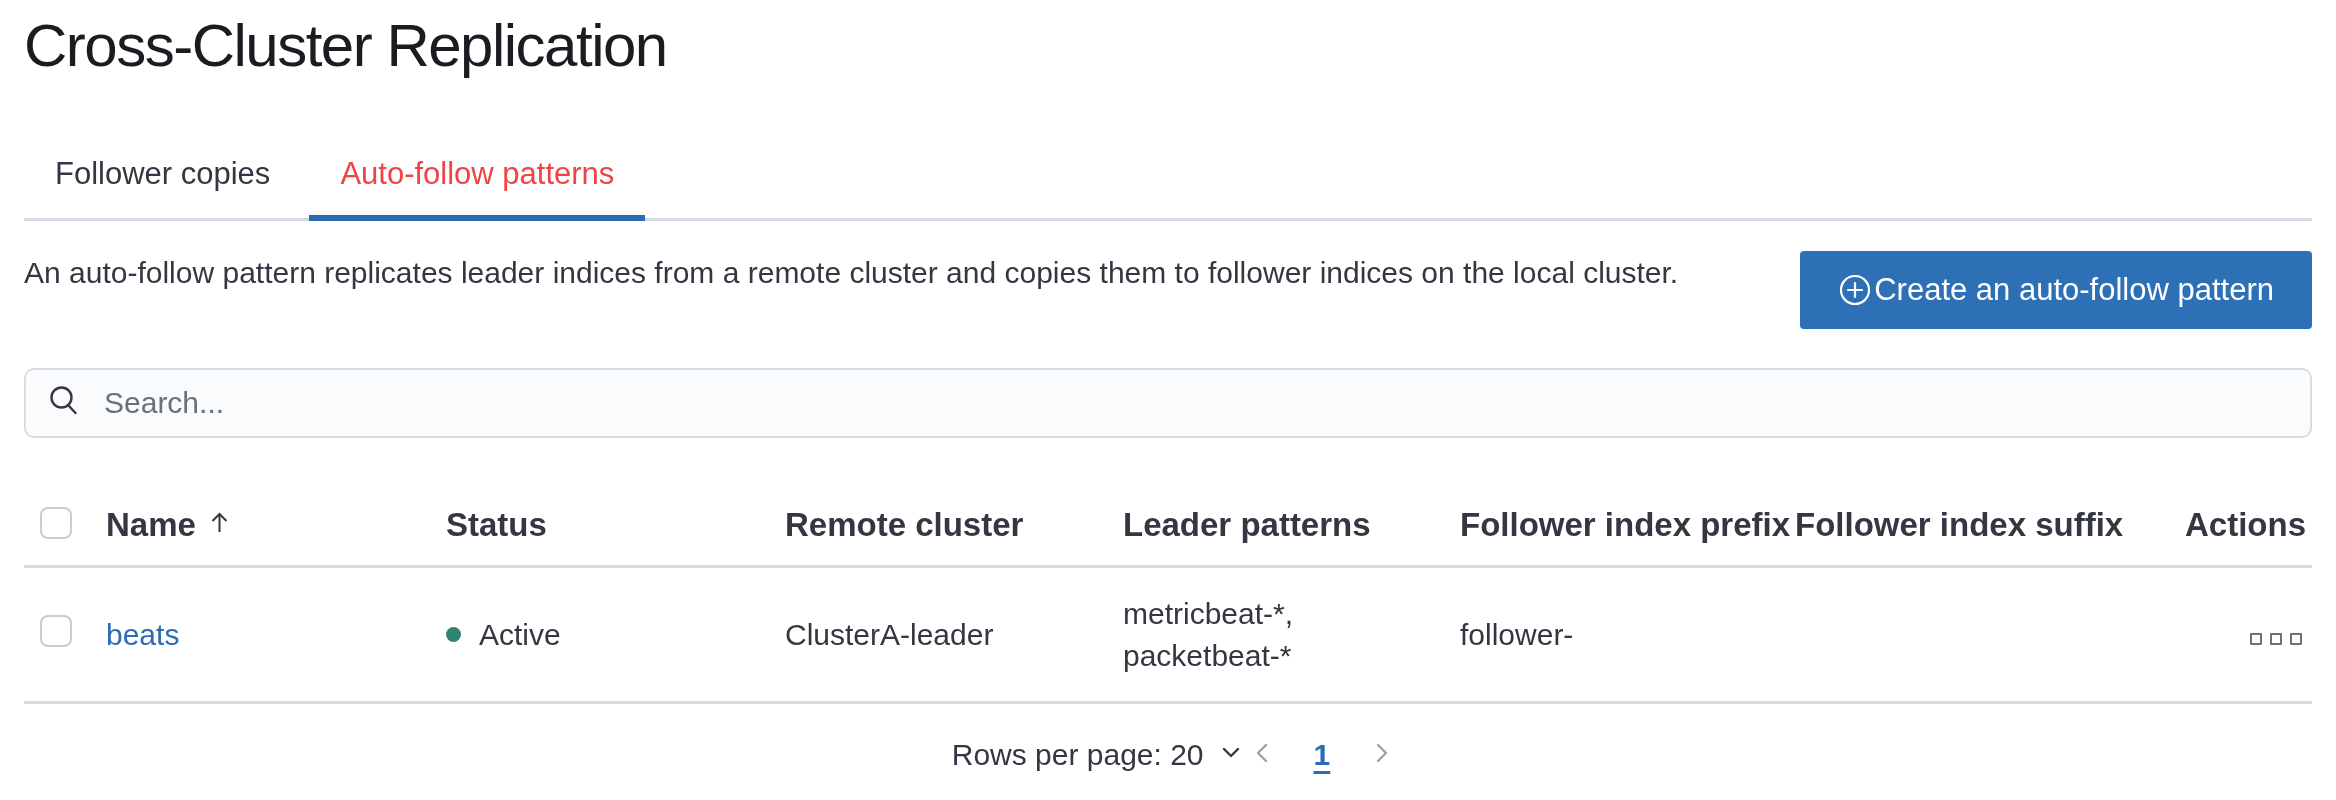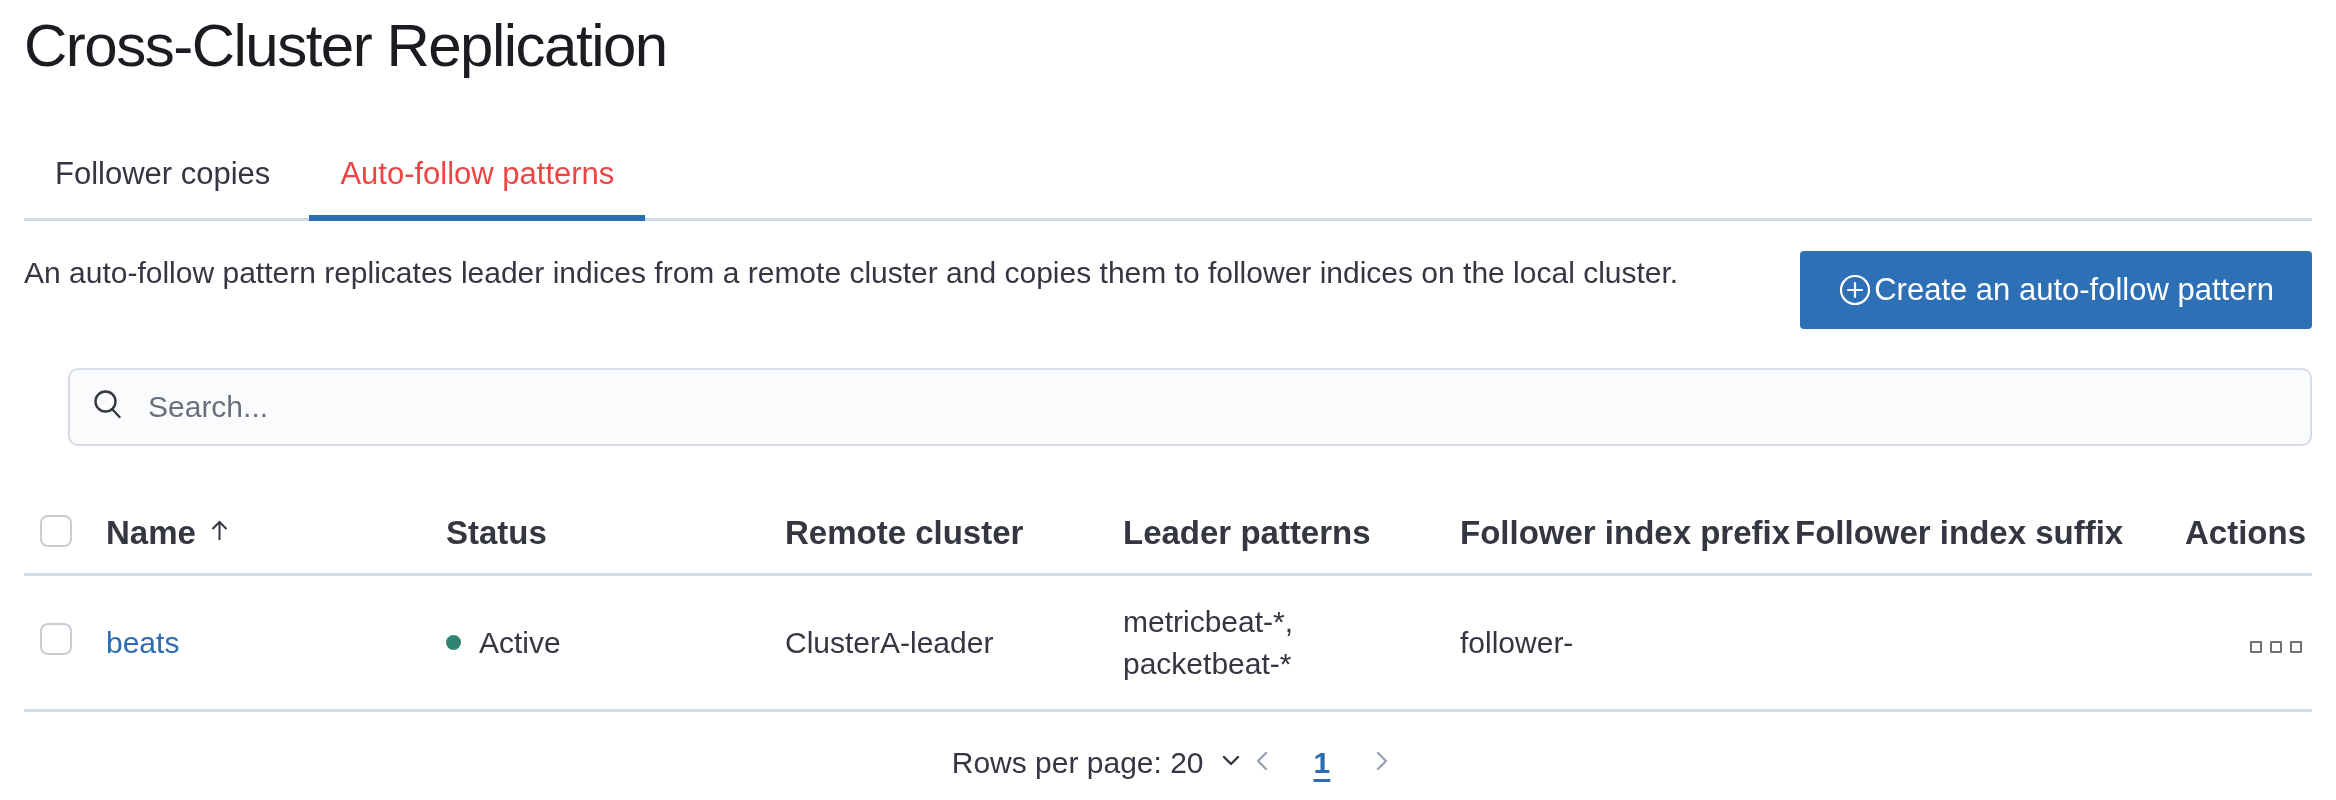--- a/index.html
+++ b/index.html
@@ -37,24 +37,23 @@
     margin-left:auto; flex-shrink:0;
     display:flex; align-items:center; gap:2px;
     height:78px; padding:0 38px;
     background:#2d70b5; color:#fff; border:none; border-radius:4px;
     font-size:31px; font-family:inherit; cursor:pointer;
   }
   .create-btn svg { display:block; }
 
   
   .search-bar {
-    margin-top:39px; height:78px; display:flex; align-items:center;
+    margin-top:39px; height:70px; display:flex; align-items:center;
     background:#fafbfd; border:2px solid #d6dbe6; border-radius:10px;
     padding:0 20px;
-    margin-left:44px;
   }
   .search-bar svg { flex-shrink:0; margin-right:22px; }
   .search-input {
     flex:1; height:100%; border:none; outline:none; background:transparent;
     font-size:30px; font-family:inherit; color:#343741;
   }
   .search-input::placeholder { color:#69707d; opacity:1; }
 
   
   .tbl-grid {

